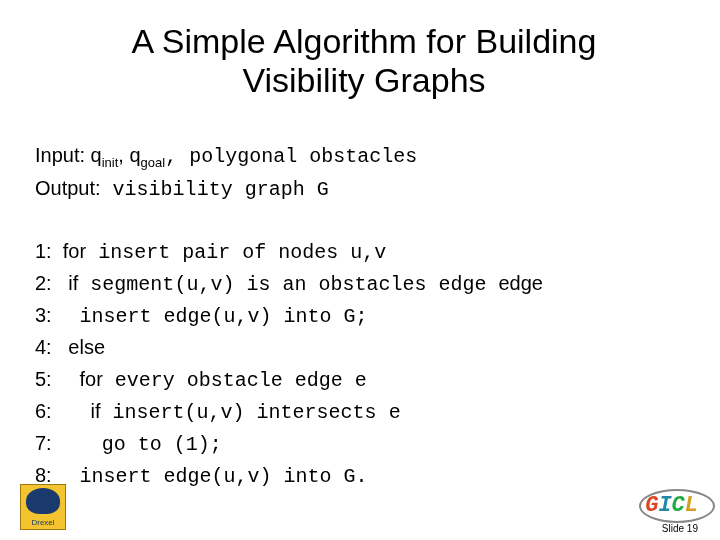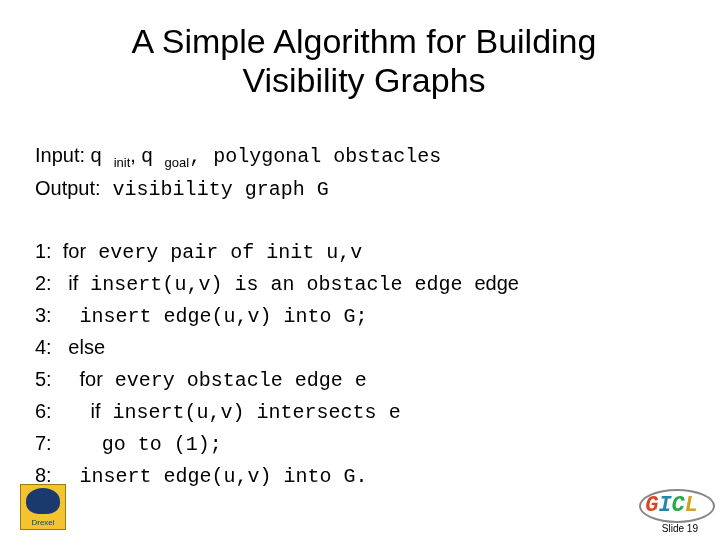--- a/index.html
+++ b/index.html
@@ -2,21 +2,21 @@
 <html><head>
 <meta charset="utf-8">
 <style>
 html,body{margin:0;padding:0;width:720px;height:540px;background:#fff;font-family:Arial,Helvetica,sans-serif;color:#000;}
 .slide{position:relative;width:720px;height:540px;overflow:hidden;box-sizing:border-box;}
 .title{font-size:34px;text-align:center;line-height:1.15;padding:22px 50px 0 58px;font-weight:400;}
 .clip{position:absolute;left:35px;right:35px;top:118px;height:24px;background:#fff;}
 .body{position:absolute;left:35px;top:140px;font-family:"Courier New",monospace;font-size:20px;line-height:1.55;}
 .body .bold{font-family:Arial,Helvetica,sans-serif;font-weight:400;}
 .body .sans{font-family:Arial,Helvetica,sans-serif;}
-.sub{font-size:13px;vertical-align:sub;font-family:Arial,Helvetica,sans-serif;padding-left:12px;}
+.sub{font-size:13px;vertical-align:sub;font-family:Arial,Helvetica,sans-serif;}
 .row{white-space:pre;}
 .footer{position:absolute;left:0;right:0;bottom:0;height:60px;}
 .drexel{position:absolute;left:20px;bottom:10px;width:46px;height:46px;background:#f4c430;border:1px solid #a07810;box-sizing:border-box;}
 .drexel .crest{position:absolute;left:5px;top:3px;width:34px;height:26px;background:#1a3a6e;border-radius:50% 50% 40% 40%;}
 .drexel .txt{position:absolute;left:0;right:0;bottom:2px;text-align:center;font-size:8px;font-weight:400;color:#1a3a6e;}
 .gicl{position:absolute;right:22px;bottom:22px;font-family:Liberation Mono, monospace;}
 .gicl .g{font-size:22px;font-weight:900;font-style:italic;}
 .gicl .G{color:#d42;} .gicl .I{color:#28a;} .gicl .C{color:#2a4;} .gicl .L{color:#d4a020;}
 .gicl .ring{position:absolute;left:-6px;top:-4px;width:72px;height:30px;border:2px solid #888;border-radius:50%;}
 .slidenum{position:absolute;right:22px;bottom:6px;font-size:10px;font-family:Arial,Helvetica,sans-serif;}
@@ -28,22 +28,22 @@
   <div class="title">
     <span>A Simple Algorithm for Building</span><br>
     <span>Visibility Graphs</span>
   </div>
   <div class="clip"></div>
 
   <div class="body">
     <div class="row"><span class="bold">Input:</span><span class="sans"> </span><span class="sans">q</span><span class="sub">init</span><span class="sans">, </span><span class="sans">q</span><span class="sub">goal</span><span>, polygonal obstacles</span></div>
     <div class="row"><span class="bold">Output:</span><span> visibility graph G</span></div>
     <div class="row">&nbsp;</div>
-    <div class="row"><span class="sans">1:  </span><span class="bold">for</span><span> every pair of init u,v</span></div>
-    <div class="row"><span class="sans">2:   </span><span class="bold">if</span><span> insert(u,v) is an obstacle edge </span><span class="bold">edge</span></div>
+    <div class="row"><span class="sans">1:  </span><span class="bold">for</span><span> insert pair of nodes u,v</span></div>
+    <div class="row"><span class="sans">2:   </span><span class="bold">if</span><span> segment(u,v) is an obstacles edge </span><span class="bold">edge</span></div>
     <div class="row"><span class="sans">3:     </span><span>insert edge(u,v) into G;</span></div>
     <div class="row"><span class="sans">4:   </span><span class="bold">else</span></div>
     <div class="row"><span class="sans">5:     </span><span class="bold">for</span><span> every obstacle edge e</span></div>
     <div class="row"><span class="sans">6:       </span><span class="bold">if</span><span> insert(u,v) intersects e</span></div>
     <div class="row"><span class="sans">7:         </span><span>go to (1);</span></div>
     <div class="row"><span class="sans">8:     </span><span>insert edge(u,v) into G.</span></div>
   </div>
 
   <div class="footer">
     <div class="drexel">

